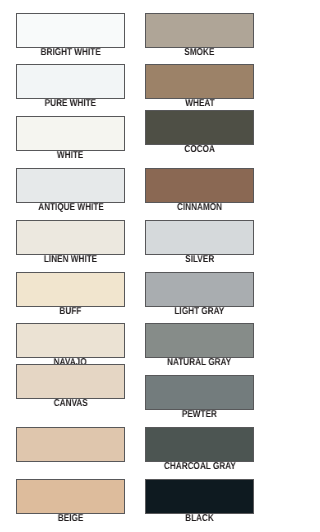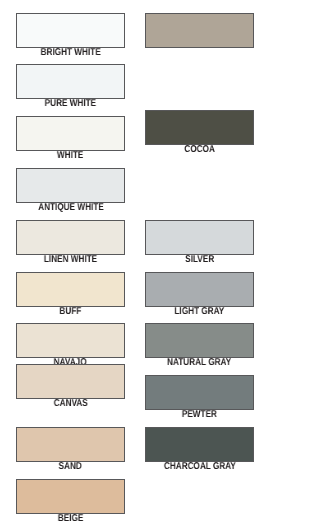--- a/index.html
+++ b/index.html
@@ -60,34 +60,42 @@
       <div class="cell" style="top:271.5px">
         <div class="swatch" style="background-color: rgb(241, 229, 206);"></div>
         <div class="label"><span>BUFF</span></div>
       </div>
       <div class="cell" style="top:364px">
         <div class="swatch" style="background-color: rgb(229, 214, 196);"></div>
         <div class="label"><span>CANVAS</span></div>
       </div>
       <div class="cell" style="top:426.9px">
         <div class="swatch" style="background-color: rgb(223, 198, 173);"></div>
-        <div class="label"><span>SAND</span></div>
       </div>
       <div class="cell" style="top:478.7px">
         <div class="swatch" style="background-color: rgb(221, 188, 156);"></div>
         <div class="label"><span>BEIGE</span></div>
       </div>
   </div>
   <div class="col col-right">
       <div class="cell" style="top:12.5px">
         <div class="swatch" style="background-color: rgb(175, 165, 151);"></div>
+        <div class="label"><span>SMOKE</span></div>
+      </div>
+      <div class="cell" style="top:64.3px">
+        <div class="swatch" style="background-color: rgb(156, 130, 104);"></div>
+        <div class="label"><span>WHEAT</span></div>
       </div>
       <div class="cell" style="top:110px">
         <div class="swatch" style="background-color: rgb(78, 79, 69);"></div>
         <div class="label"><span>COCOA</span></div>
+      </div>
+      <div class="cell" style="top:167.9px">
+        <div class="swatch" style="background-color: rgb(138, 104, 83);"></div>
+        <div class="label"><span>CINNAMON</span></div>
       </div>
       <div class="cell" style="top:219.7px">
         <div class="swatch" style="background-color: rgb(213, 217, 219);"></div>
         <div class="label"><span>SILVER</span></div>
       </div>
       <div class="cell" style="top:271.5px">
         <div class="swatch" style="background-color: rgb(169, 173, 176);"></div>
         <div class="label"><span>LIGHT GRAY</span></div>
       </div>
       <div class="cell" style="top:323.3px">
@@ -95,14 +103,18 @@
         <div class="label"><span>NATURAL GRAY</span></div>
       </div>
       <div class="cell" style="top:375.1px">
         <div class="swatch" style="background-color: rgb(115, 124, 125);"></div>
         <div class="label"><span>PEWTER</span></div>
       </div>
       <div class="cell" style="top:426.9px">
         <div class="swatch" style="background-color: rgb(76, 85, 82);"></div>
         <div class="label"><span>CHARCOAL GRAY</span></div>
       </div>
+      <div class="cell" style="top:478.7px">
+        <div class="swatch" style="background-color: rgb(14, 26, 32);"></div>
+        <div class="label"><span>BLACK</span></div>
+      </div>
   </div>
 </div>
 
 </body></html>

